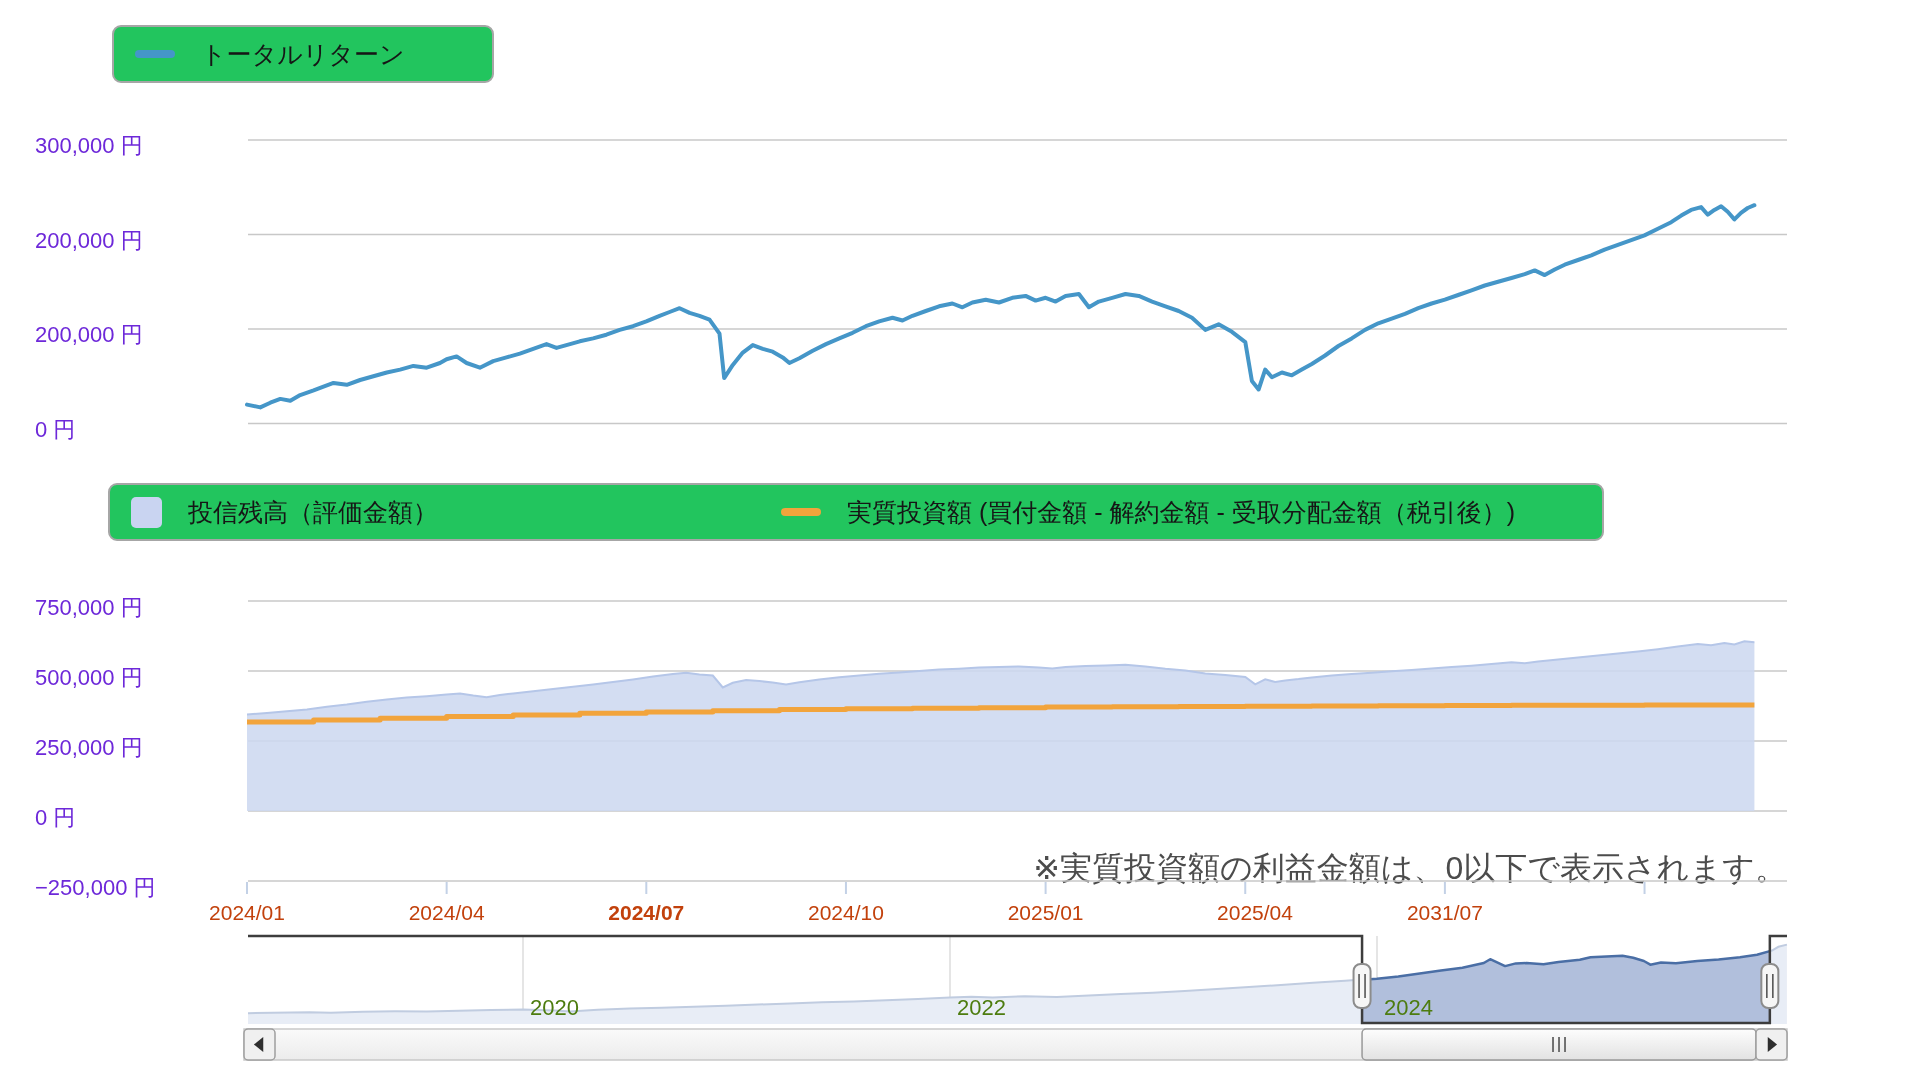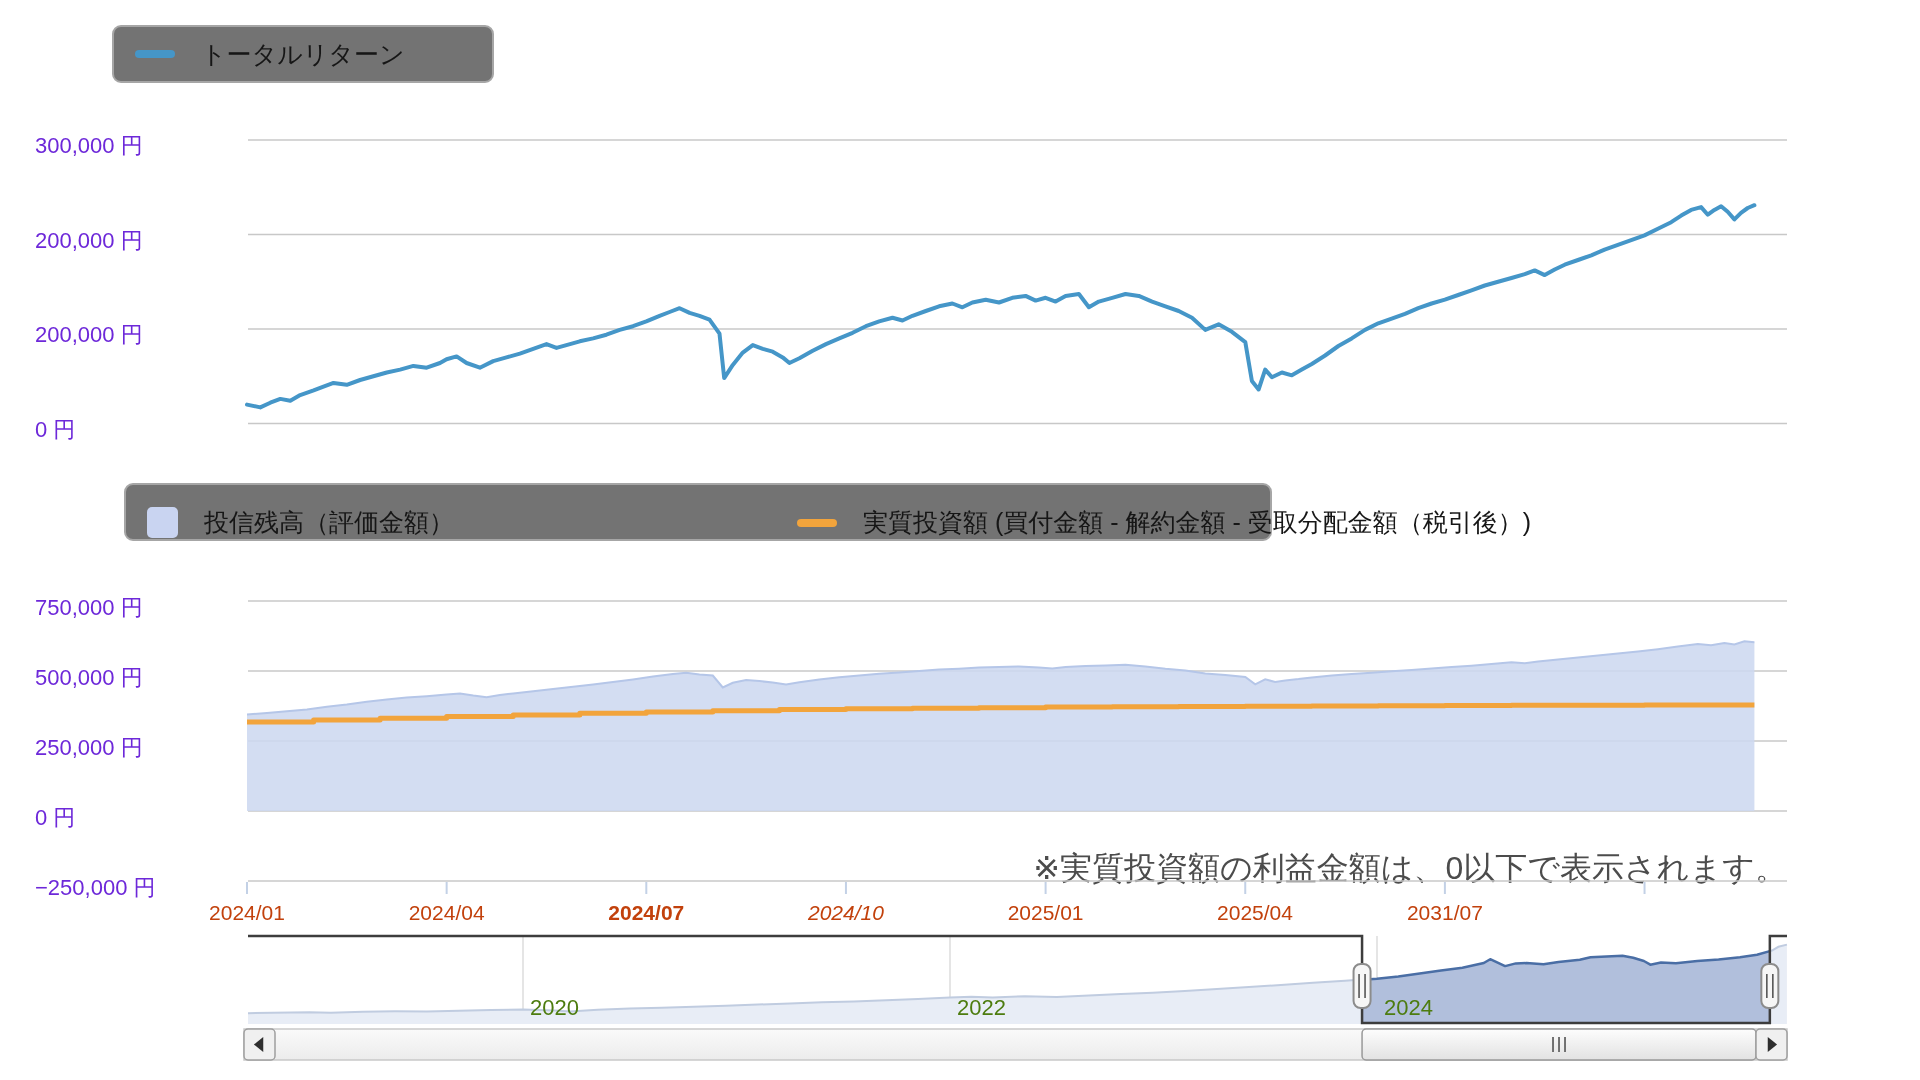--- a/index.html
+++ b/index.html
@@ -1,21 +1,21 @@
 <!DOCTYPE html>
 <html><head>
 <meta charset="utf-8">
 <style>
   html,body{margin:0;padding:0;background:#ffffff;}
   body{width:1920px;height:1080px;position:relative;overflow:hidden;
        font-family:"Liberation Sans","DejaVu Sans",sans-serif;}
   .legend-box{position:absolute;border:2px solid #a6a6a6;border-radius:9px;
-       background:#737373;display:flex;align-items:center;box-sizing:border-box;}
+       background:#22c55e;display:flex;align-items:center;box-sizing:border-box;}
   #legend1{left:112px;top:25px;width:382px;height:58px;}
-  #legend2{left:124px;top:483px;width:1148px;height:58px;align-items:flex-end;}
+  #legend2{left:108px;top:483px;width:1496px;height:58px;}
   .legend-item{display:flex;align-items:center;cursor:pointer;}
   .swatch-line{width:40px;height:8px;border-radius:4px;margin-left:21px;}
   .swatch-area{width:31px;height:31px;border-radius:5px;margin-left:21px;}
   .legend-label{font-size:25px;color:#161616;margin-left:26px;white-space:nowrap;}
   .ylabel{position:absolute;width:195px;text-align:left;font-size:22px;color:#6d28d9;
        transform:translateY(-50%);white-space:nowrap;}
   .xlabel{position:absolute;font-size:21px;color:#c2410c;transform:translateX(-50%);
        white-space:nowrap;top:901px;}
   .navlabel{position:absolute;font-size:22px;color:#4d7c0f;white-space:nowrap;top:995px;}
   #note{position:absolute;right:133px;top:847px;font-size:32px;color:#4c4c4c;white-space:nowrap;}
@@ -128,20 +128,20 @@
     <div class="ylabel" style="left: 35px; top: 335px;">200,000 円</div>
     <div class="ylabel" style="left: 35px; top: 429.5px;">0 円</div>
     <div class="ylabel" style="left: 35px; top: 608px;">750,000 円</div>
     <div class="ylabel" style="left: 35px; top: 678px;">500,000 円</div>
     <div class="ylabel" style="left: 35px; top: 748px;">250,000 円</div>
     <div class="ylabel" style="left: 35px; top: 818px;">0 円</div>
     <div class="ylabel" style="left: 35px; top: 888px;">−250,000 円</div>
     <div class="xlabel" style="left: 247px;">2024/01</div>
     <div class="xlabel" style="left: 446.65px;">2024/04</div>
     <div class="xlabel" style="left: 646.3px; font-weight: bold;">2024/07</div>
-    <div class="xlabel" style="left: 845.95px; font-style: italic;">2024/10</div>
+    <div class="xlabel" style="left: 845.95px;">2024/10</div>
     <div class="xlabel" style="left: 1045.6px;">2025/01</div>
     <div class="xlabel" style="left: 1255px;">2025/04</div>
     <div class="xlabel" style="left: 1444.9px;">2031/07</div>
     <div class="navlabel" style="left: 530px;">2020</div>
     <div class="navlabel" style="left: 957px;">2022</div>
     <div class="navlabel" style="left: 1384px;">2024</div>
   </div>
 
 </body></html>

